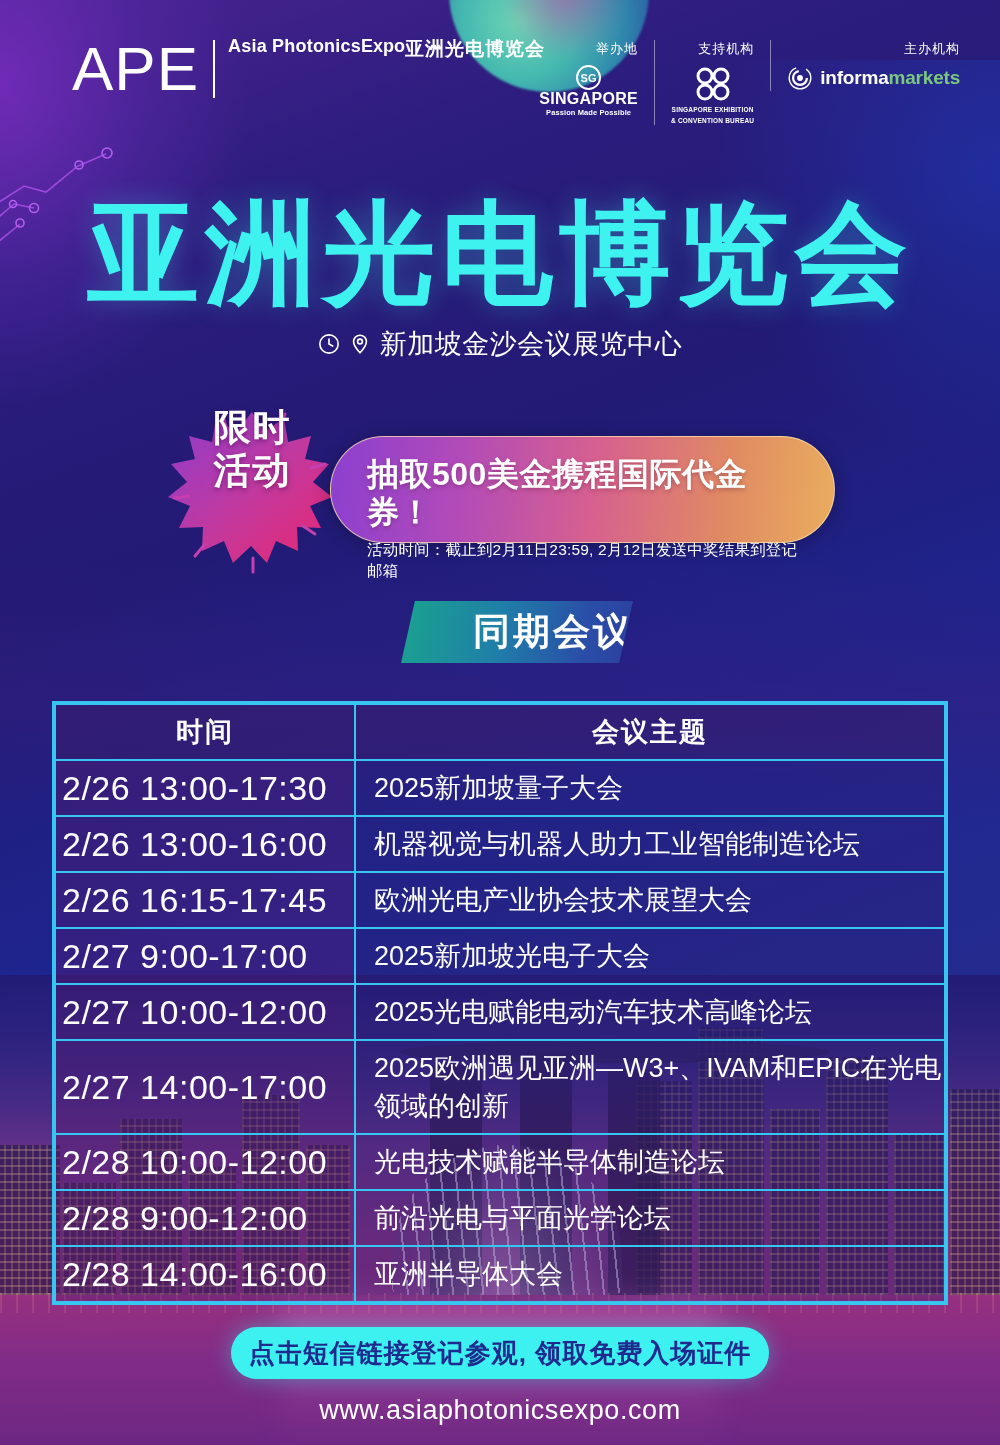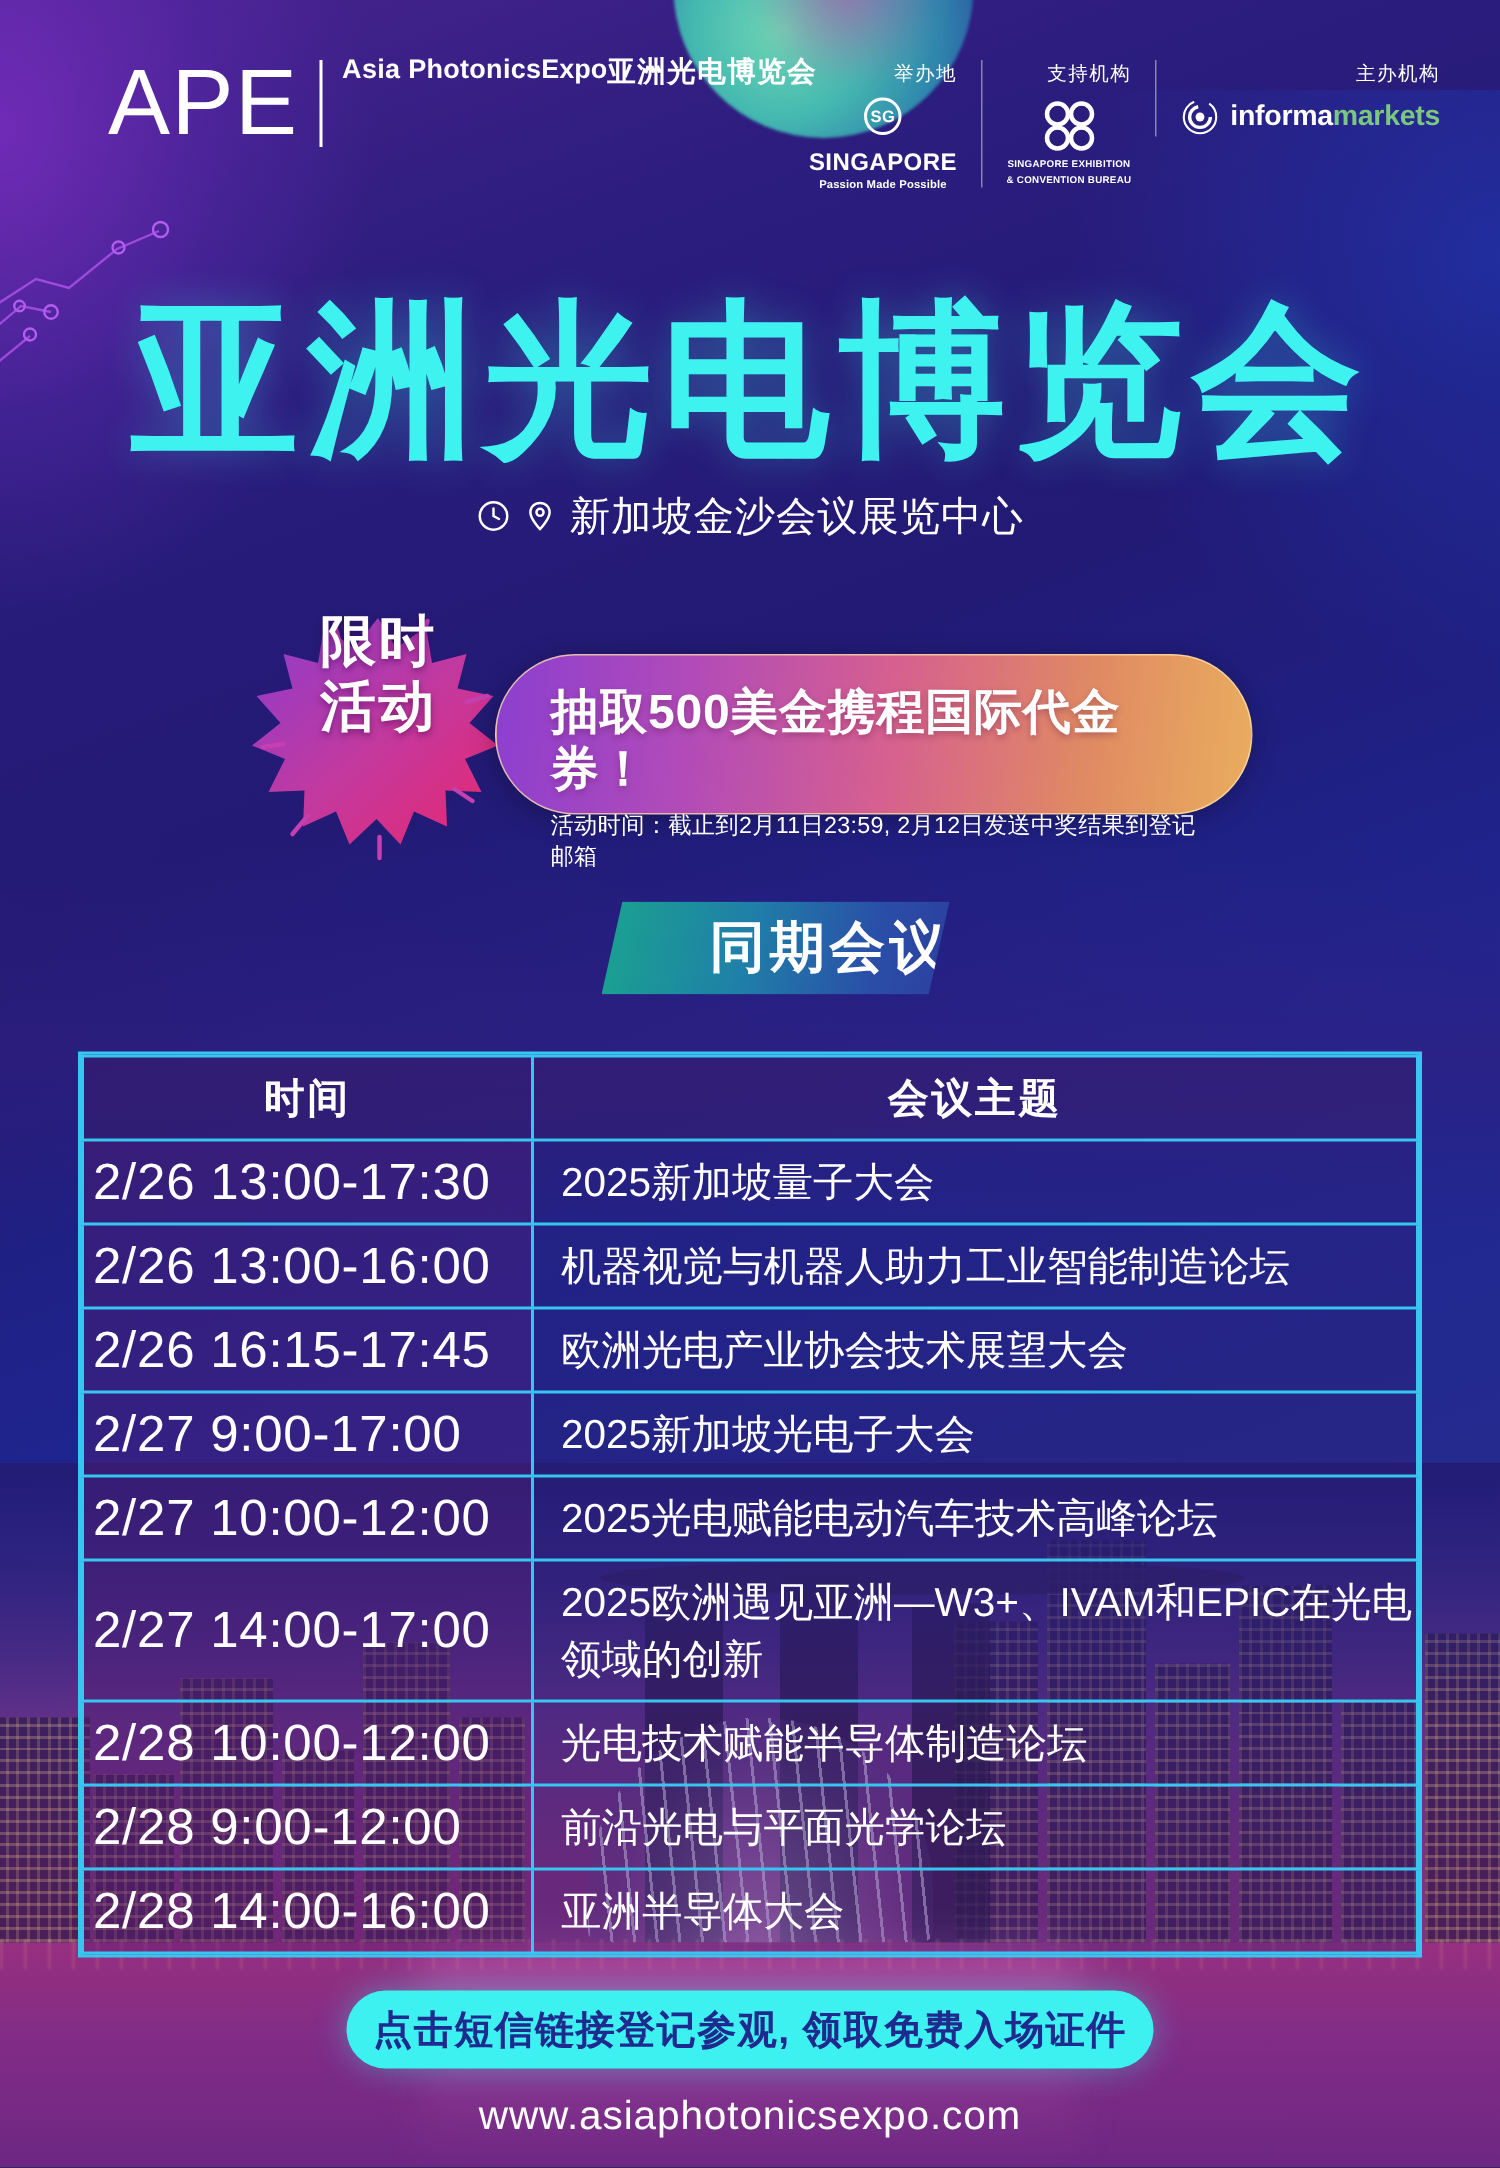--- a/index.html
+++ b/index.html
@@ -132,21 +132,21 @@
   .partners{ position:absolute; right:24px; top:40px; display:flex; align-items:flex-start; height:86px; }
   .partner{ display:flex; flex-direction:column; align-items:flex-end; padding:0 16px; }
   .partner + .partner{ border-left:1px solid rgba(255,255,255,.45); }
   .p-label{ font-size:13px; color:#fff; letter-spacing:1px; margin-bottom:7px; font-weight:400; }
   .p-body{ display:flex; flex-direction:column; align-items:center; justify-content:center; flex:1; }
   .sg-badge{
     width:25px; height:25px; border-radius:50%; border:2px solid #fff; color:#fff;
     font-size:11px; font-weight:700; display:flex; align-items:center; justify-content:center;
     letter-spacing:.3px;
   }
-  .sg-name{ font-size:16px; color:#fff; font-weight:700; letter-spacing:.3px; margin-top:10px; }
+  .sg-name{ font-size:16px; color:#fff; font-weight:700; letter-spacing:.3px; margin-top:0; }
   .sg-tag{ font-size:7.5px; color:#fff; font-weight:700; letter-spacing:.1px; }
   .inf-row{ display:flex; align-items:center; gap:7px; }
   .inf-mark{ width:26px; height:26px; }
   .inf-word{ font-size:19px; font-weight:700; letter-spacing:-.2px; }
   .inf-a{ color:#fff; }
   .inf-b{ color:#7bc77f; }
   .secb{ display:flex; flex-direction:column; align-items:center; }
   .secb-txt{ font-size:6.5px; color:#fff; font-weight:700; line-height:8px; text-align:center; letter-spacing:.2px; margin-top:3px; }
 
   

